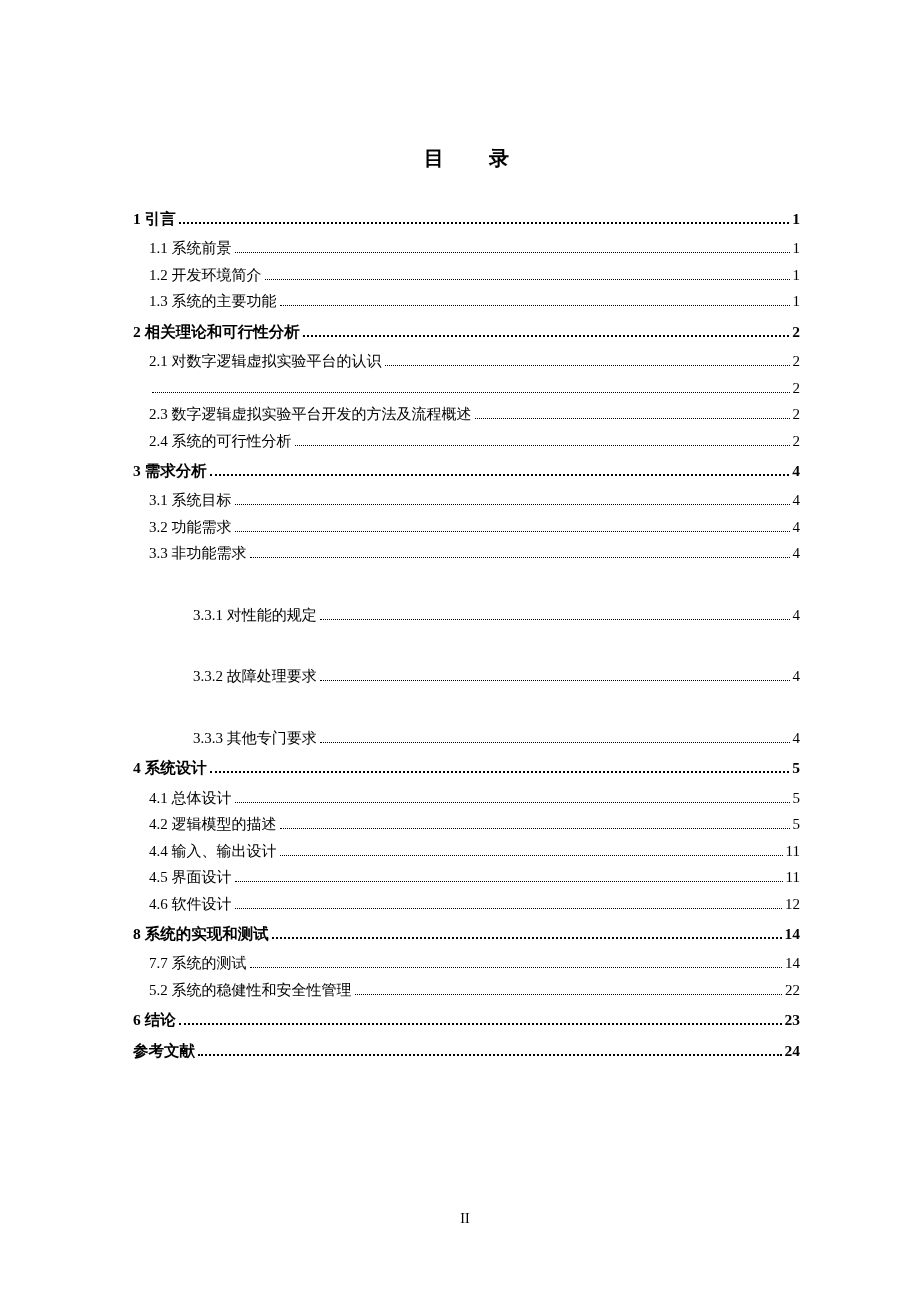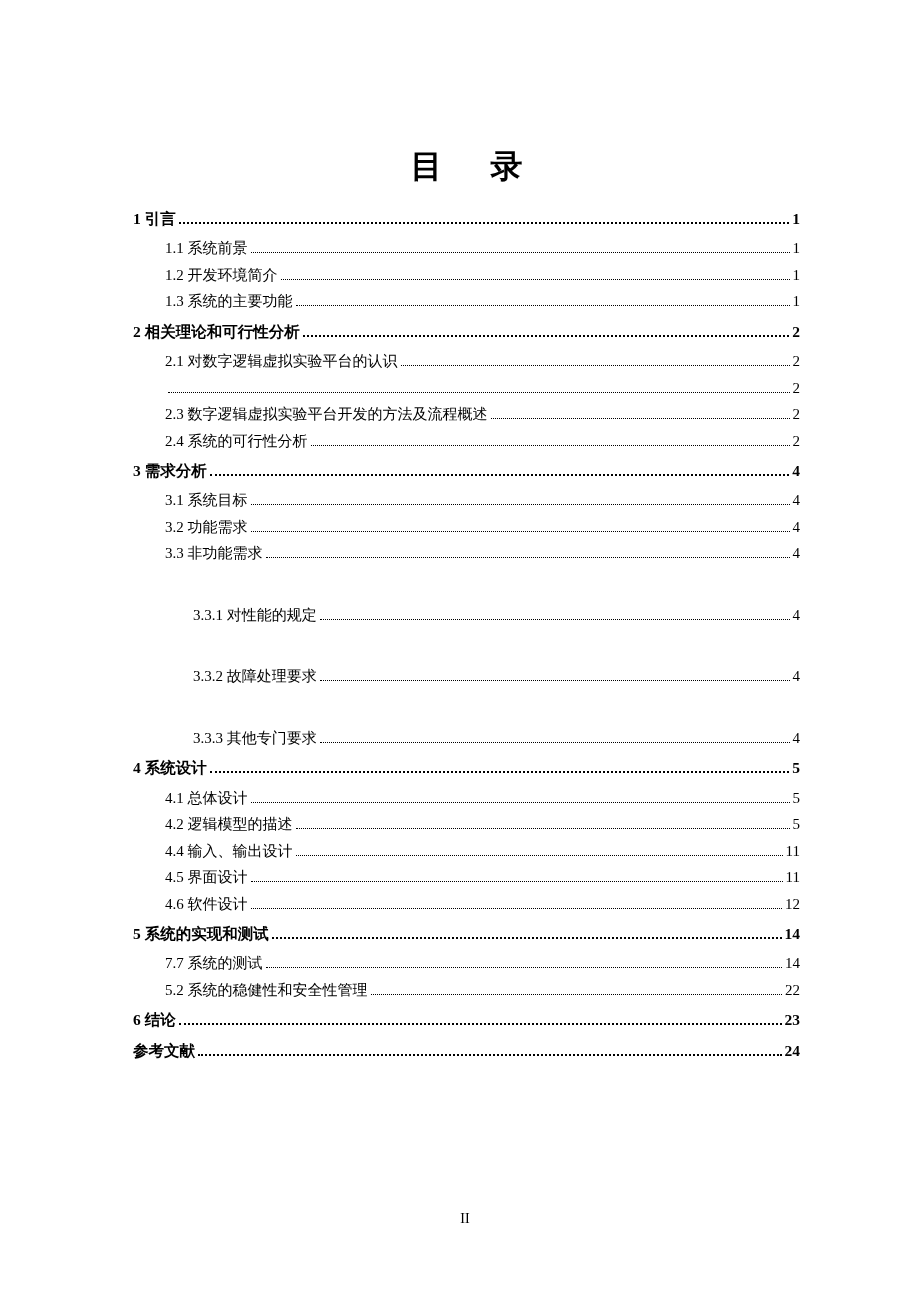--- a/index.html
+++ b/index.html
@@ -13,44 +13,44 @@
       background: #ffffff;
       font-family: "SimSun", "宋体", serif;
       color: #000000;
       position: relative;
     }
     .page {
       padding: 145px 120px 0 133px;
     }
     .title {
       text-align: center;
-      font-size: 32px;
+      font-size: 20px;
       font-weight: bold;
       letter-spacing: 20px;
-      margin-bottom: 18px;
+      margin-bottom: 35px;
       padding-left: 20px;
     }
     .toc {
       font-size: 15px;
     }
     .toc-entry {
       display: flex;
       align-items: baseline;
       white-space: nowrap;
       margin-bottom: 4px;
       line-height: 1.5;
     }
     .toc-entry.level-0 {
       font-weight: bold;
       margin-top: 7px;
       margin-bottom: 7px;
       font-size: 15.5px;
     }
     .toc-entry.level-1 {
-      margin-left: 32px;
+      margin-left: 16px;
       font-weight: normal;
     }
     .toc-entry.level-2 {
       margin-left: 60px;
       font-weight: normal;
       margin-top: 39px;
     }
     .toc-label {
       flex-shrink: 0;
     }
@@ -186,21 +186,21 @@
         <span class="toc-label">4.5  界面设计</span>
         <span class="toc-dots"></span>
         <span class="toc-page">11</span>
       </div>
       <div class="toc-entry level-1">
         <span class="toc-label">4.6  软件设计</span>
         <span class="toc-dots"></span>
         <span class="toc-page">12</span>
       </div>
       <div class="toc-entry level-0">
-        <span class="toc-label">5 系统的实现和测试</span>
+        <span class="toc-label">8 系统的实现和测试</span>
         <span class="toc-dots"></span>
         <span class="toc-page">14</span>
       </div>
       <div class="toc-entry level-1">
         <span class="toc-label">7.7 系统的测试</span>
         <span class="toc-dots"></span>
         <span class="toc-page">14</span>
       </div>
       <div class="toc-entry level-1">
         <span class="toc-label">5.2  系统的稳健性和安全性管理</span>

